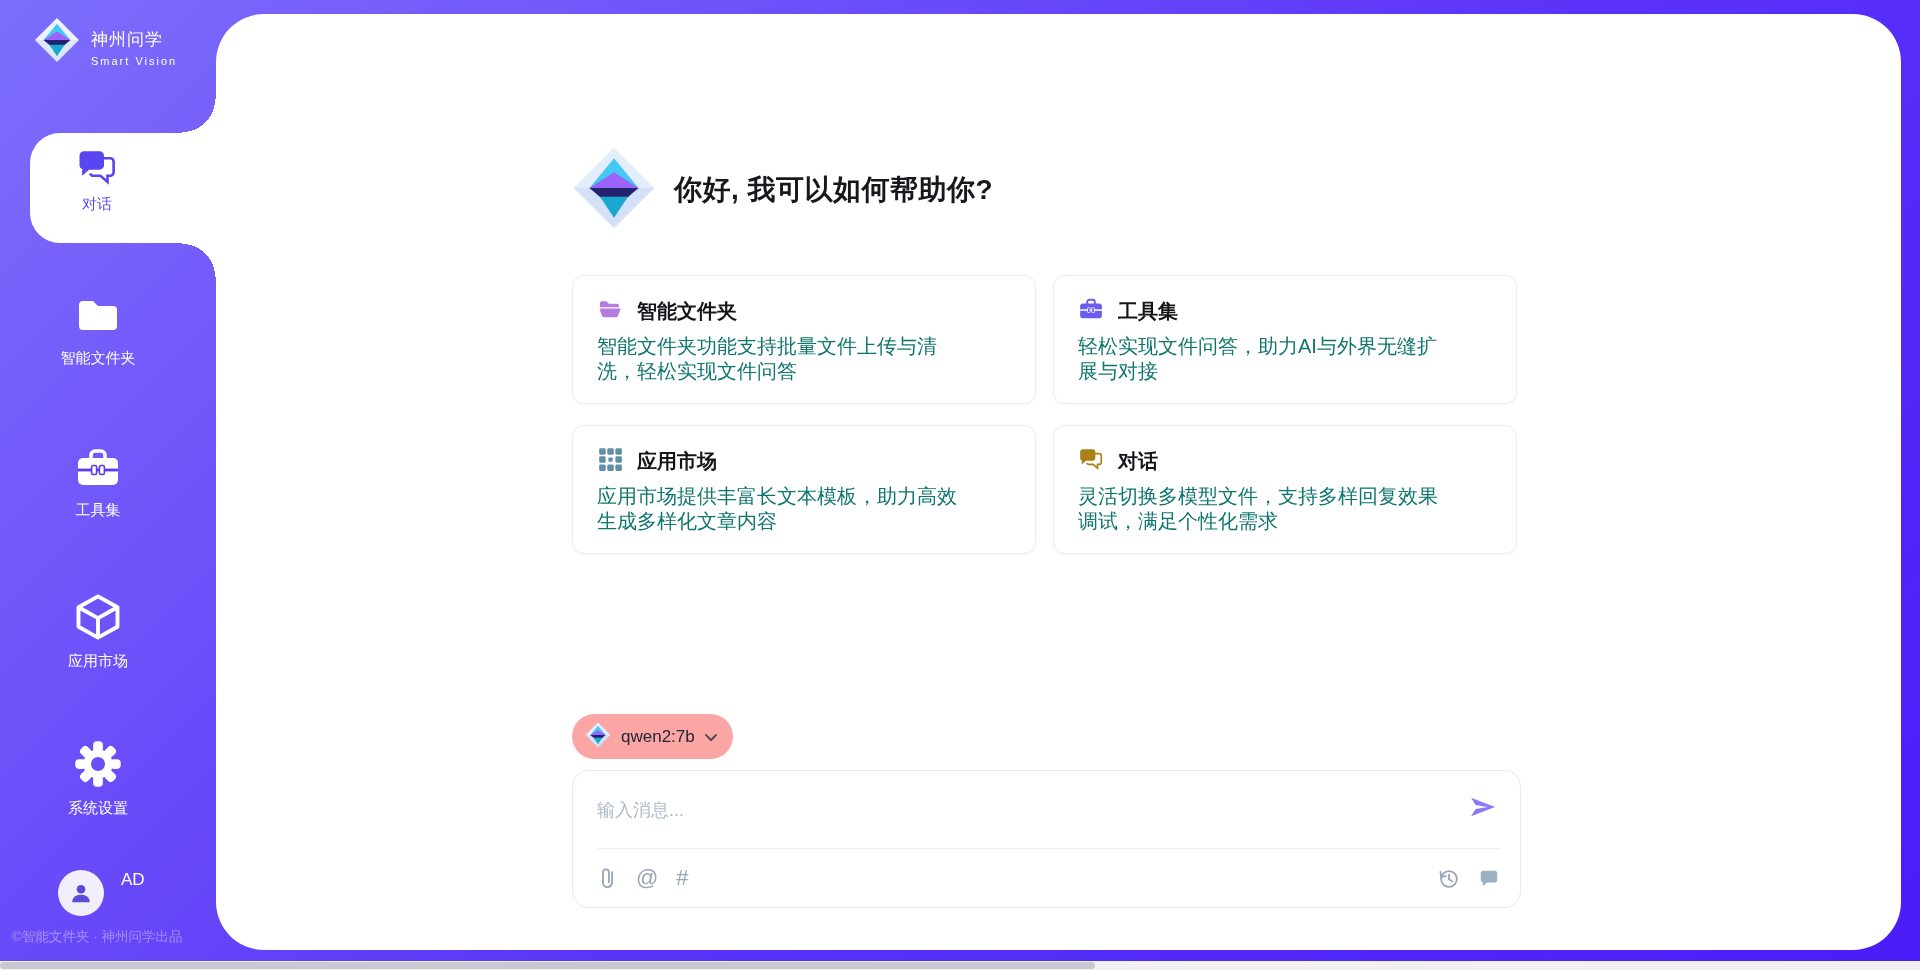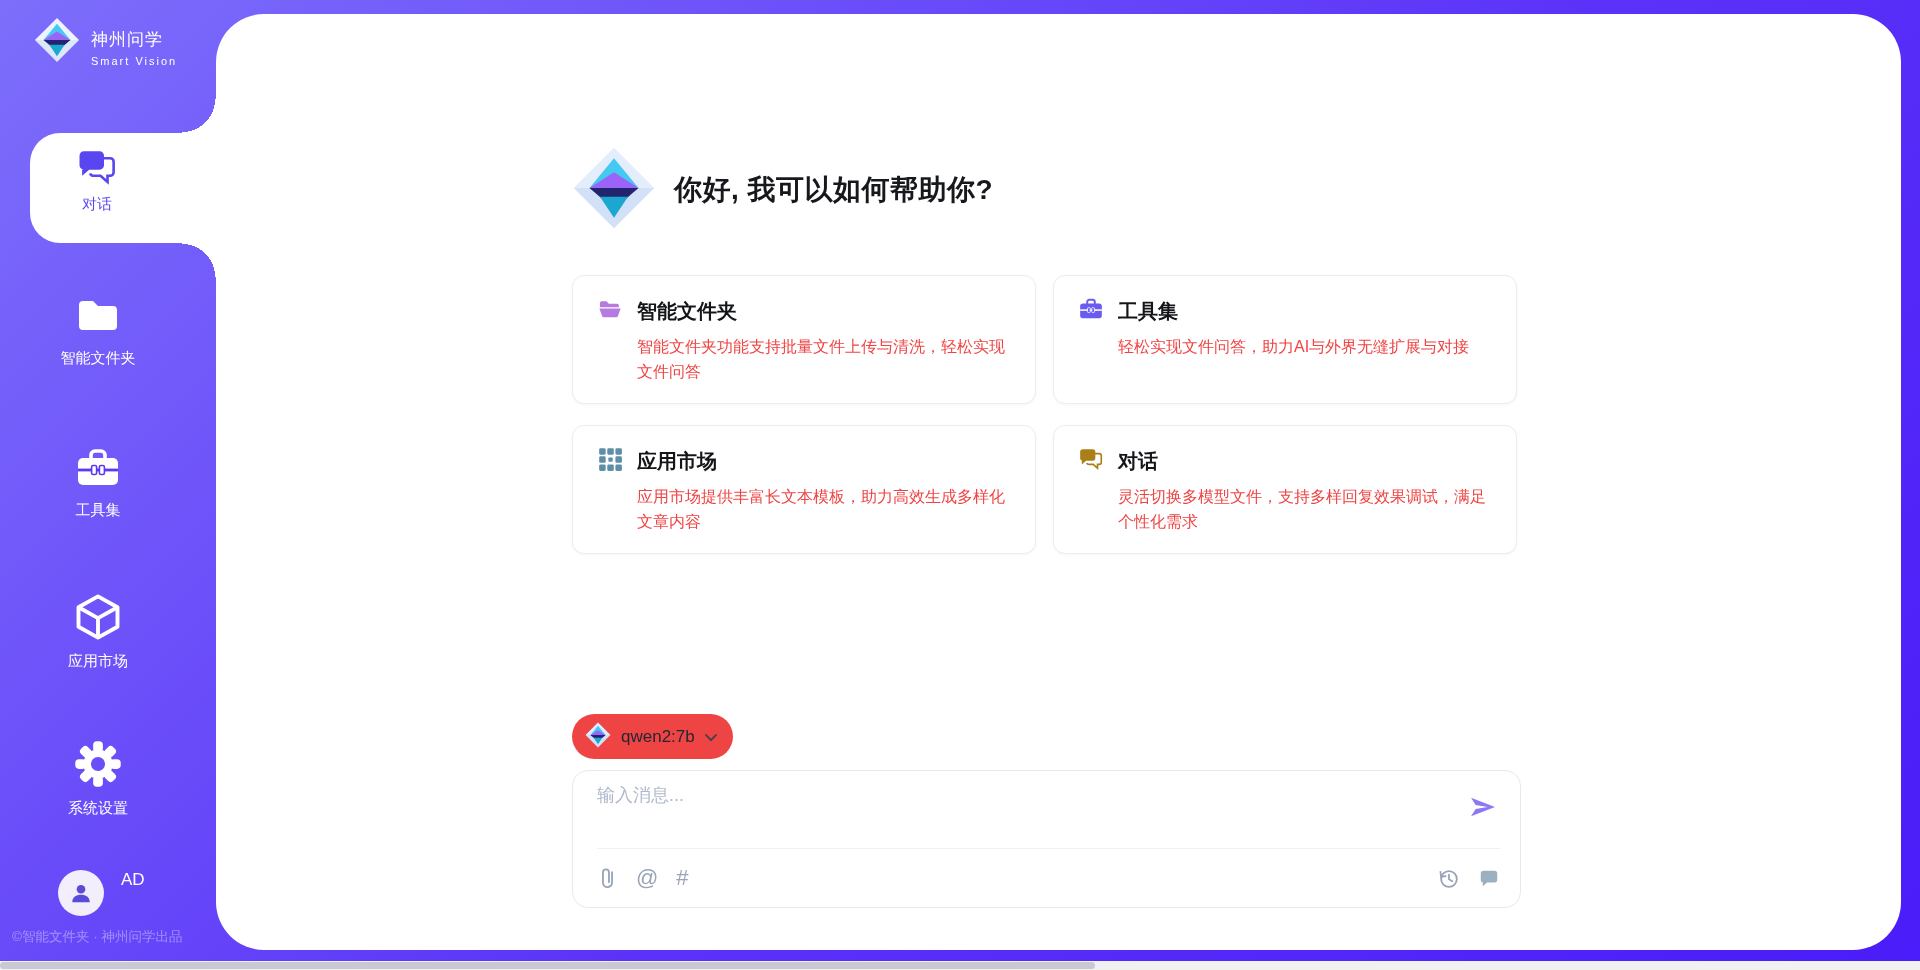--- a/index.html
+++ b/index.html
@@ -45,32 +45,32 @@
 
   .greet { position:absolute; top:132px; left:0; display:flex; align-items:center; gap:18px; }
   .greet-title { font-size:28px; font-weight:700; color:#17181c; letter-spacing:.5px; }
 
   .cards { position:absolute; top:261px; left:0; width:949px; display:grid;
     grid-template-columns:464px 464px; gap:21px 17px; }
   .card { min-height:129px; background:#fff; border:1px solid #ececf1; border-radius:12px;
     padding:20px 24px 16px 24px; box-shadow:0 1px 3px rgba(25,25,60,.04); cursor:pointer; }
   .card-head { display:flex; align-items:center; gap:14px; margin-bottom:8px; }
   .card-title { font-size:20px; font-weight:700; color:#141519; }
-  .card-desc { margin-left:40px; width:374px; font-size:16px; color:#ef4444; line-height:25px; }
+  .card-desc { width:374px; font-size:20px; color:#0f766e; line-height:25px; }
   .c-folder { color:#b57be0; } .c-toolbox { color:#6a5cf0; --slit:#fff; }
   .c-grid { color:#5f8fa6; } .c-chat { color:#ab7f17; }
 
   .model { position:absolute; top:700px; left:0; height:45px; display:inline-flex;
-    align-items:center; gap:10px; background:#ef4444; border-radius:23px;
+    align-items:center; gap:10px; background:#fca5a5; border-radius:23px;
     padding:0 16px 0 13px; cursor:pointer; }
   .model-name { font-size:17px; color:#232733; font-weight:500; }
 
   .composer { position:absolute; top:756px; left:0; width:949px; height:138px;
     background:#fff; border:1px solid #e7e9f1; border-radius:16px; }
-  .msg-input { position:absolute; left:24px; top:8px; width:840px; height:32px;
+  .msg-input { position:absolute; left:24px; top:23px; width:840px; height:32px;
     border:0; outline:none; font-size:18px; color:#8b5cf6; background:transparent;
     font-family:"Liberation Sans","DejaVu Sans",sans-serif; }
   .msg-input::placeholder { color:#aeb9ca; }
   .send-btn { position:absolute; right:20px; top:20px; width:34px; height:34px;
     border:0; background:transparent; cursor:pointer; }
   .comp-divider { position:absolute; left:24px; right:20px; top:77px; height:1px; background:#edf0f5; }
   .tools { position:absolute; left:24px; right:20px; top:78px; bottom:0;
     display:flex; align-items:center; gap:18px; }
   .tool { background:none; border:0; cursor:pointer; color:#9aa4b8;
     font-size:22px; line-height:1; display:flex; align-items:center; }

